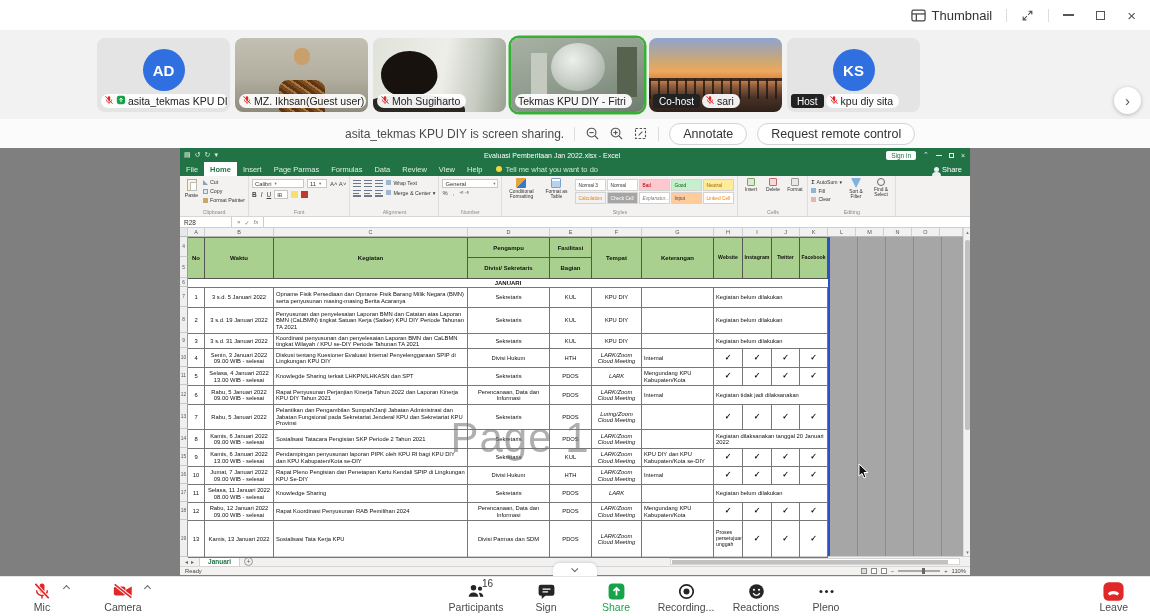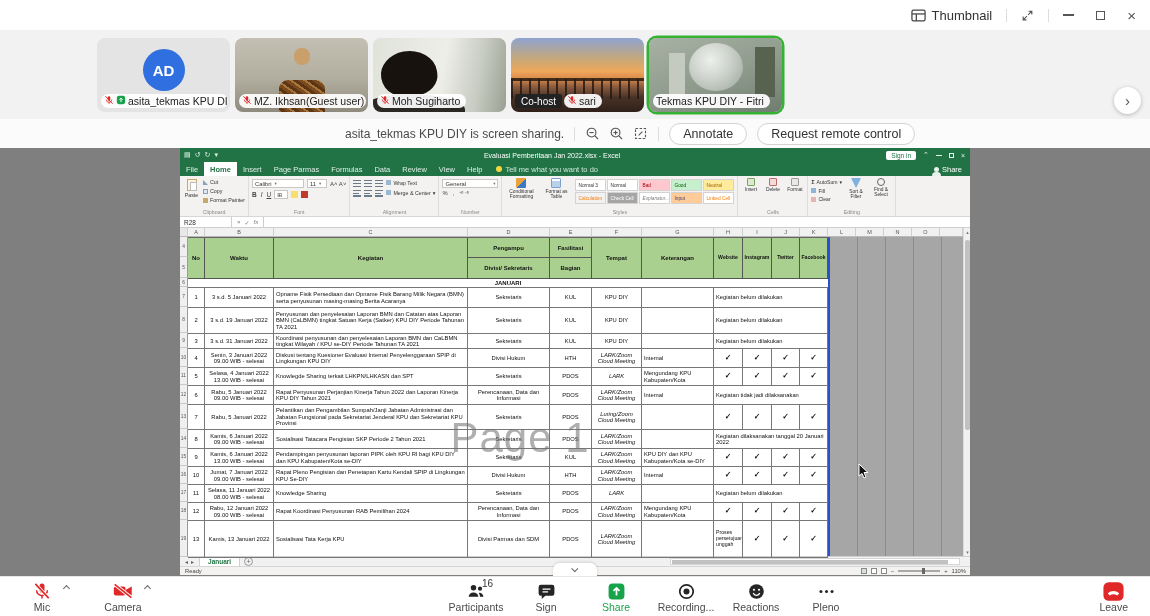--- a/index.html
+++ b/index.html
@@ -256,40 +256,55 @@
             <span><svg width="10" height="10" viewBox="0 0 24 24">
                 <path d="M12 3a3 3 0 0 1 3 3v5a3 3 0 0 1-6 0V6a3 3 0 0 1 3-3z" fill="#e02828"></path>
                 <path d="M5.5 11a6.5 6.5 0 0 0 13 0" stroke="#e02828" stroke-width="2" fill="none"></path>
                 <line x1="12" y1="17.5" x2="12" y2="21.5" stroke="#e02828" stroke-width="2"></line>
                 <line x1="3.5" y1="3" x2="20.5" y2="21" stroke="#e02828" stroke-width="2.4"></line>
               </svg></span>
             <span>Moh Sugiharto</span>
           </span>
         </div>
       </div>
+      <div class="tile active">
+        <div class="cam cam-5"></div>
+        <div class="labels">
+          <span class="name-pill">
+            <span>Tekmas KPU DIY - Fitri</span>
+          </span>
+        </div>
+      </div>
       <div class="tile">
         <div class="cam cam-4"></div>
         <div class="labels">
           <span class="role-badge">Co-host</span>
           <span class="name-pill">
             <span><svg width="10" height="10" viewBox="0 0 24 24">
                 <path d="M12 3a3 3 0 0 1 3 3v5a3 3 0 0 1-6 0V6a3 3 0 0 1 3-3z" fill="#e02828"></path>
                 <path d="M5.5 11a6.5 6.5 0 0 0 13 0" stroke="#e02828" stroke-width="2" fill="none"></path>
                 <line x1="12" y1="17.5" x2="12" y2="21.5" stroke="#e02828" stroke-width="2"></line>
                 <line x1="3.5" y1="3" x2="20.5" y2="21" stroke="#e02828" stroke-width="2.4"></line>
               </svg></span>
             <span>sari</span>
           </span>
         </div>
       </div>
-      <div class="tile active">
-        <div class="cam cam-5"></div>
+      <div class="tile">
+        <div class="avatar">KS</div>
         <div class="labels">
+          <span class="role-badge">Host</span>
           <span class="name-pill">
-            <span>Tekmas KPU DIY - Fitri</span>
+            <span><svg width="10" height="10" viewBox="0 0 24 24">
+                <path d="M12 3a3 3 0 0 1 3 3v5a3 3 0 0 1-6 0V6a3 3 0 0 1 3-3z" fill="#e02828"></path>
+                <path d="M5.5 11a6.5 6.5 0 0 0 13 0" stroke="#e02828" stroke-width="2" fill="none"></path>
+                <line x1="12" y1="17.5" x2="12" y2="21.5" stroke="#e02828" stroke-width="2"></line>
+                <line x1="3.5" y1="3" x2="20.5" y2="21" stroke="#e02828" stroke-width="2.4"></line>
+              </svg></span>
+            <span>kpu diy sita</span>
           </span>
         </div>
       </div>
     </div>
   <div class="next-btn">›</div>
 </div>
 
 <div class="sharebar">
   <div class="sb-inner">
     <span class="sb-text">asita_tekmas KPU DIY is screen sharing.</span>

